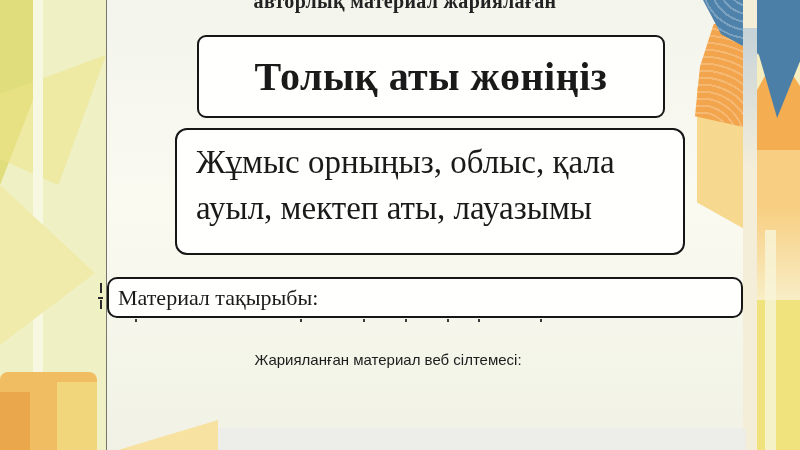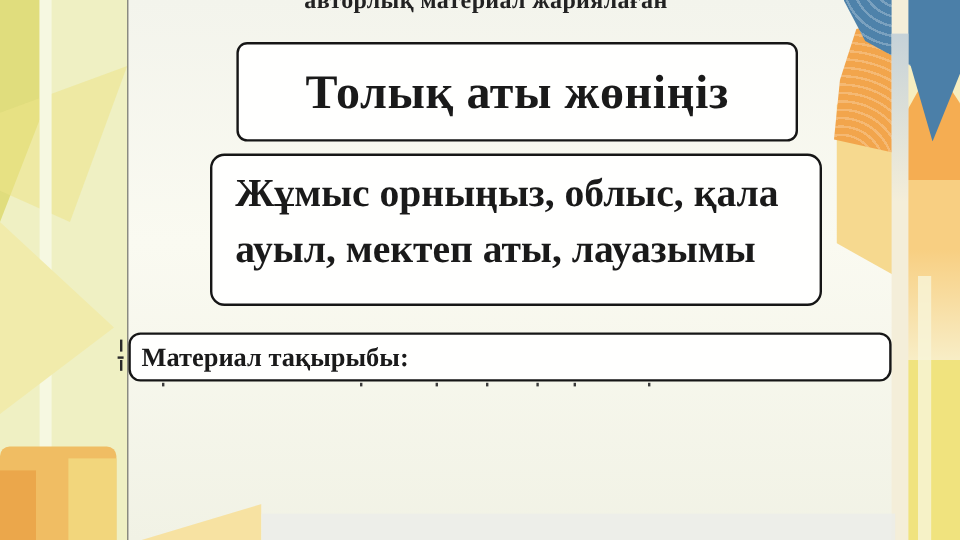--- a/index.html
+++ b/index.html
@@ -55,24 +55,24 @@
     background:linear-gradient(#c6d2d8,rgba(244,238,217,0));}
   .rt-palestripe{left:765px;top:230px;width:11px;height:220px;background:#f8f5da;opacity:.8;}
   
   .top-caption{left:107px;top:-10px;width:596px;text-align:center;
     font-size:20px;font-weight:600;letter-spacing:.3px;color:#222;}
   .ph-box{background:#fffffe;border:2px solid #161616;z-index:5;box-sizing:border-box;}
   .box-fullname{left:197px;top:35px;width:468px;height:83px;border-radius:9px;
     display:flex;align-items:center;justify-content:center;
     font-size:40px;font-weight:bold;letter-spacing:.5px;}
   .box-workplace{left:175px;top:128px;width:510px;height:127px;border-radius:12px;
-    padding:9px 14px 0 19px;font-size:33px;line-height:46px;font-weight:bold;}
+    padding:9px 14px 0 19px;font-size:33px;line-height:46px;font-weight:normal;}
   .box-topic{left:107px;top:277px;width:636px;height:41px;border-radius:10px;
     display:flex;align-items:center;padding-left:9px;
-    font-size:22px;font-weight:bold;}
+    font-size:22px;font-weight:normal;}
   .web-caption{left:107px;top:351px;width:562px;text-align:center;
     font-family:"Liberation Sans",sans-serif;font-size:15px;color:#1c1c1c;}
   .url-line1{left:107px;top:372px;width:600px;font-size:16px;letter-spacing:.2px;}
   .url-line2{left:107px;top:393px;width:600px;font-size:16px;letter-spacing:.2px;}
   
   .tick{position:absolute;top:319px;width:2px;height:3px;background:#3a3a3a;}
   .frag{position:absolute;background:#2a2a2a;}
 </style>
 </head>
 <body>
@@ -125,14 +125,15 @@
   <div class="tick" style="left:363px;"></div>
   <div class="tick" style="left:405px;"></div>
   <div class="tick" style="left:447px;"></div>
   <div class="tick" style="left:478px;"></div>
   <div class="tick" style="left:540px;"></div>
 
   <div class="abs ph-box box-topic">
     <span>Материал тақырыбы:</span>
   </div>
 
+  <div class="abs web-caption">Жарияланған материал веб сілтемесі:</div>
 
 </div>
 
 </body></html>

